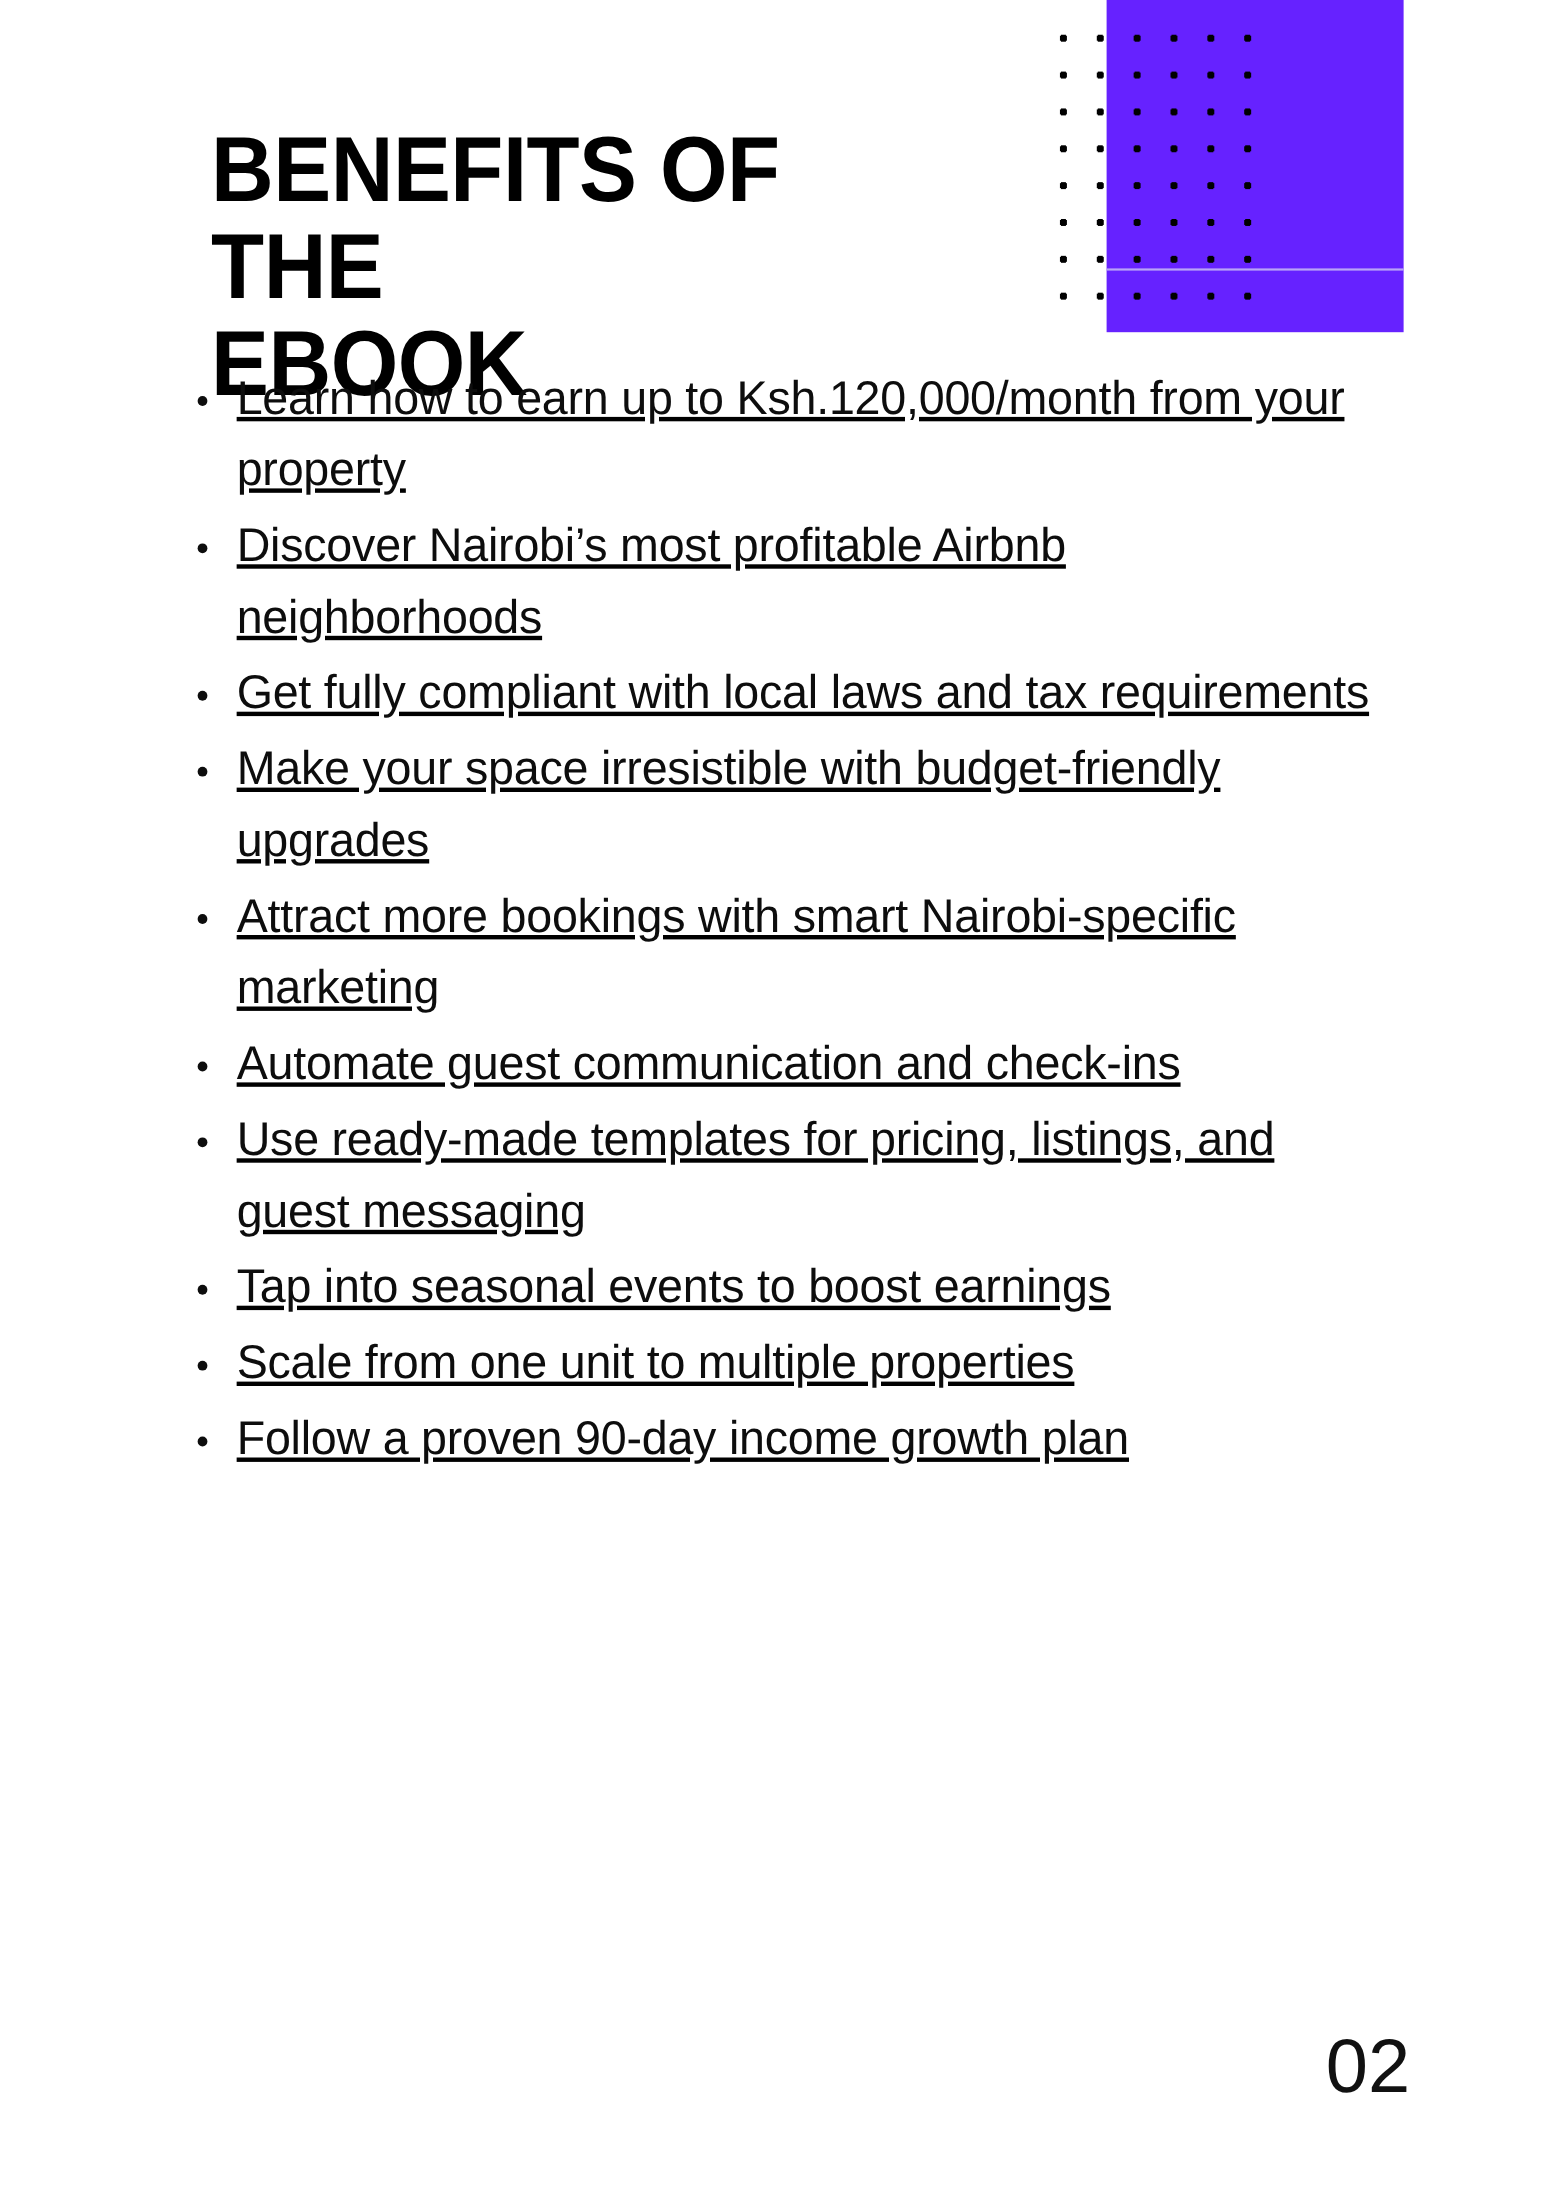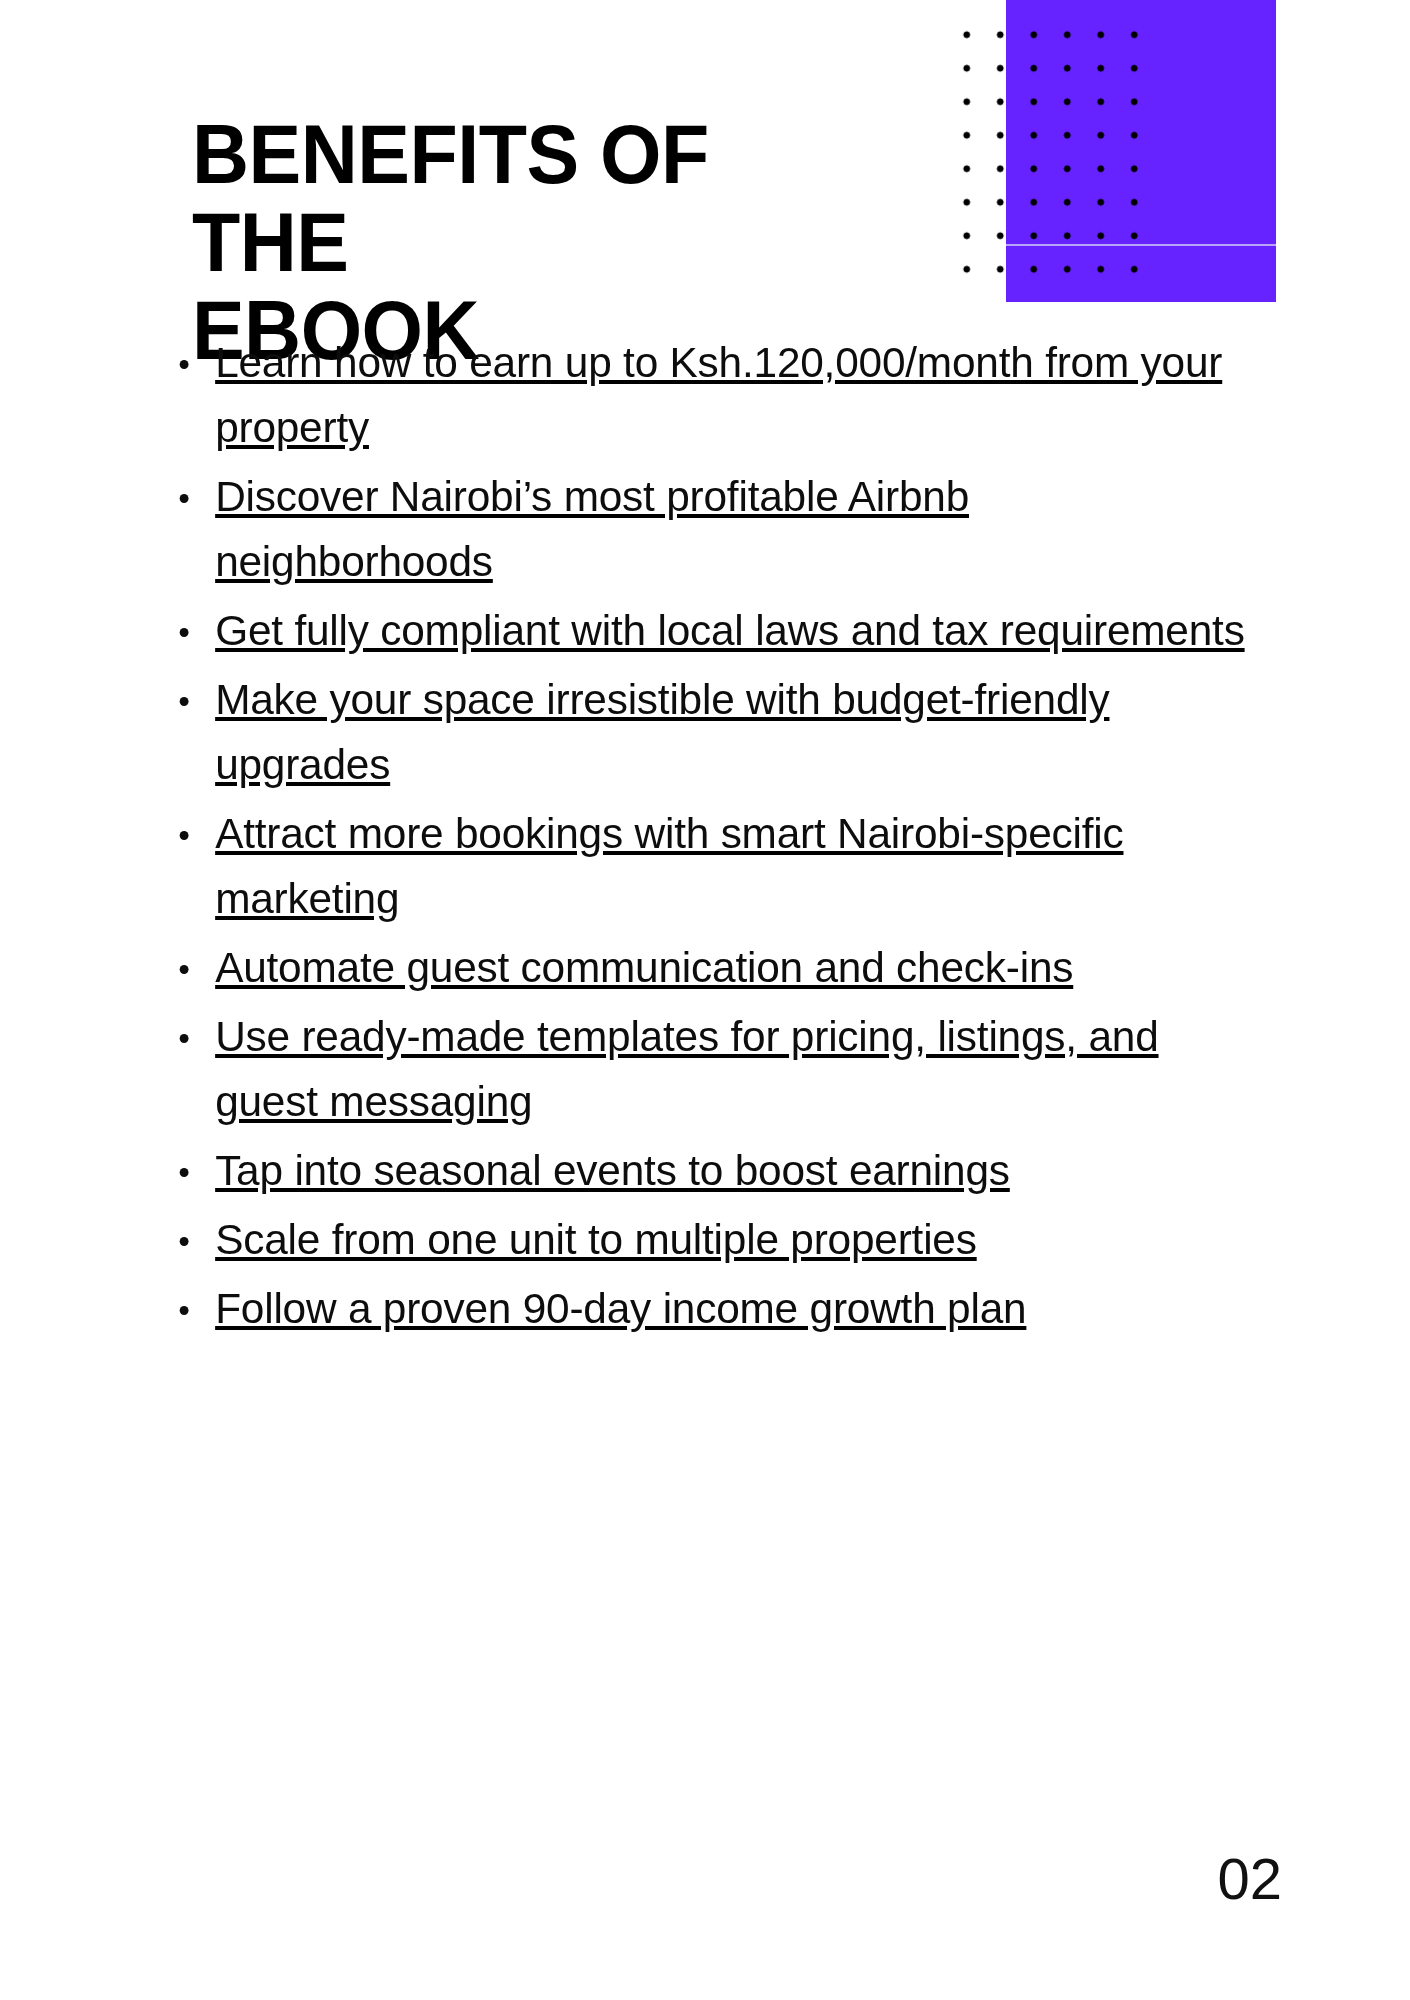--- a/index.html
+++ b/index.html
@@ -123,21 +123,21 @@
     border-radius: 50%;
     background: #0d0d0d;
   }
 
   
   .page-number {
     position: absolute;
     right: 128px;
     bottom: 92px;
     font-family: "Liberation Sans", sans-serif;
-    font-size: 58px;
+    font-size: 69px;
     line-height: 58px;
     color: #111111;
     letter-spacing: 0px;
   }
 </style>
 </head>
 <body>
 
 <div class="page">
 

